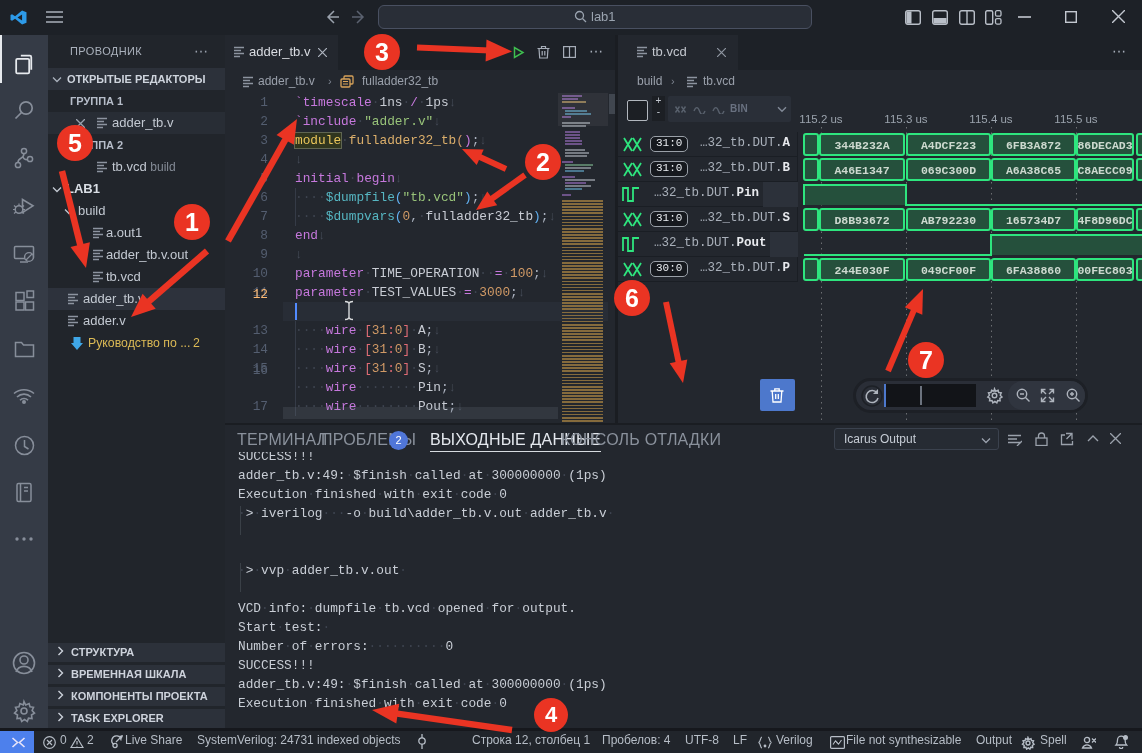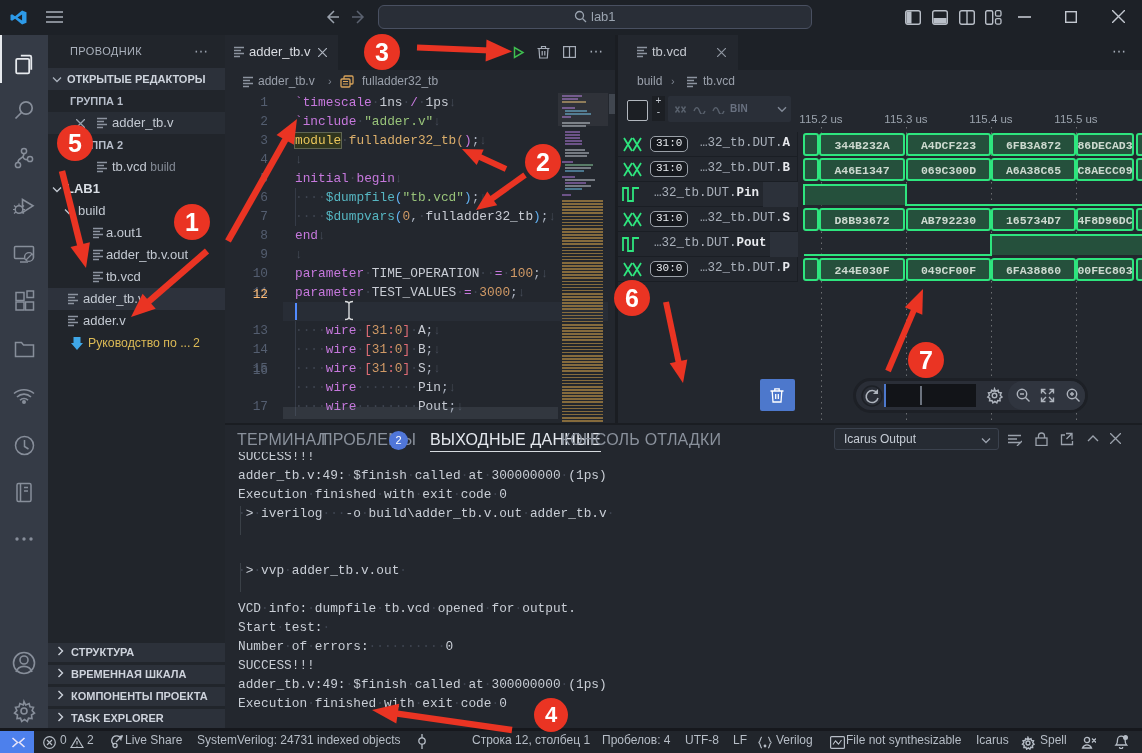--- a/index.html
+++ b/index.html
@@ -598,21 +598,21 @@
 <svg class="abs" style="left:757px;top:8px" width="16" height="13">
         <path fill="none" stroke="#b6bdc6" stroke-width="1.2" d="M5 1C3 1 4 6 1.5 6.5 4 7 3 12 5 12M11 1c2 0 1 5 3.5 5.5C12 7 13 12 11 12"></path>
         <circle cx="8" cy="10" r="1.4" fill="#b6bdc6"></circle>
       </svg>
 <div class="sitem" style="left:776px">Verilog</div>
 <svg class="abs" style="left:830px;top:8px" width="15" height="13">
         <rect x=".6" y=".6" width="13.8" height="11.8" rx="1" fill="none" stroke="#b6bdc6" stroke-width="1.2"></rect>
         <path stroke="#b6bdc6" stroke-width="1.2" d="M3 8.5 5.5 5l3 3 3-4"></path>
       </svg>
 <div class="sitem" style="left:846px">File not synthesizable</div>
-<div class="sitem" style="left:976px">Icarus</div>
+<div class="sitem" style="left:976px">Output</div>
 <svg class="abs" style="left:1021px;top:8px" width="14" height="14" viewBox="0 0 24 24">
         <circle cx="12" cy="12" r="3.4" fill="none" stroke="#b6bdc6" stroke-width="2.4"></circle>
         <path fill="none" stroke="#b6bdc6" stroke-width="2.4" d="M12 2.5 13.7 6l3.4-1.4.9 3.2 3.5.5-1.4 3.2 2.4 2.6-3 1.9.5 3.5-3.5-.3-1.2 3.3-2.8-2.1L9.7 22.5l-1.2-3.3-3.5.3.5-3.5-3-1.9 2.4-2.6L3.5 8.3 7 7.8l.9-3.2L11.3 6z"></path>
       </svg>
 <div class="sitem" style="left:1040px">Spell</div>
 <svg class="abs" style="left:1081px;top:7px" width="15" height="14">
         <circle cx="6" cy="5" r="2.6" fill="none" stroke="#b6bdc6" stroke-width="1.3"></circle>
         <path fill="none" stroke="#b6bdc6" stroke-width="1.3" d="M1.5 13a4.8 4.8 0 0 1 9 0zM11 3.5l4 4M15 3.5l-4 4"></path>
       </svg>
 <svg class="abs" style="left:1114px;top:6px" width="14" height="15">

